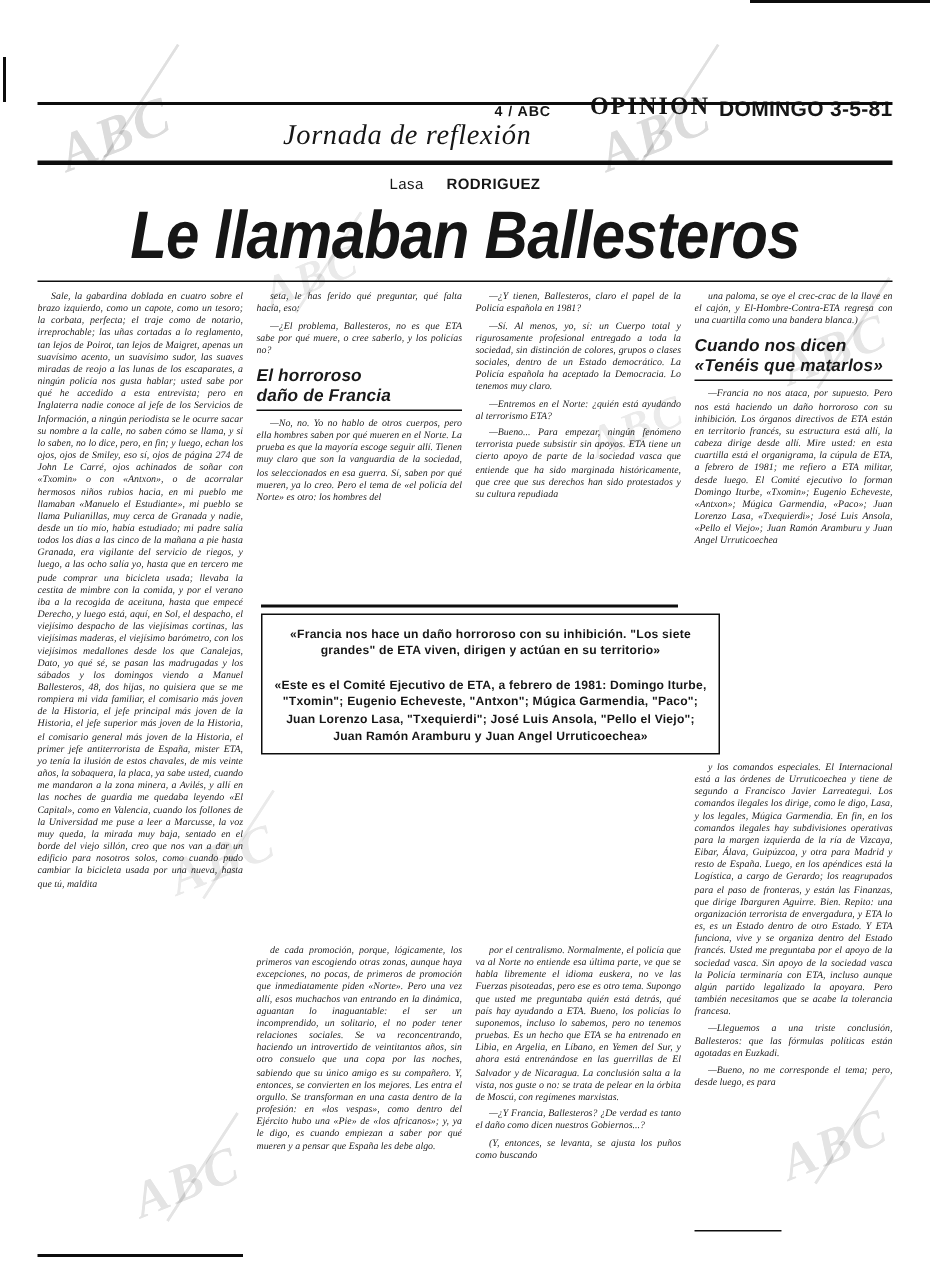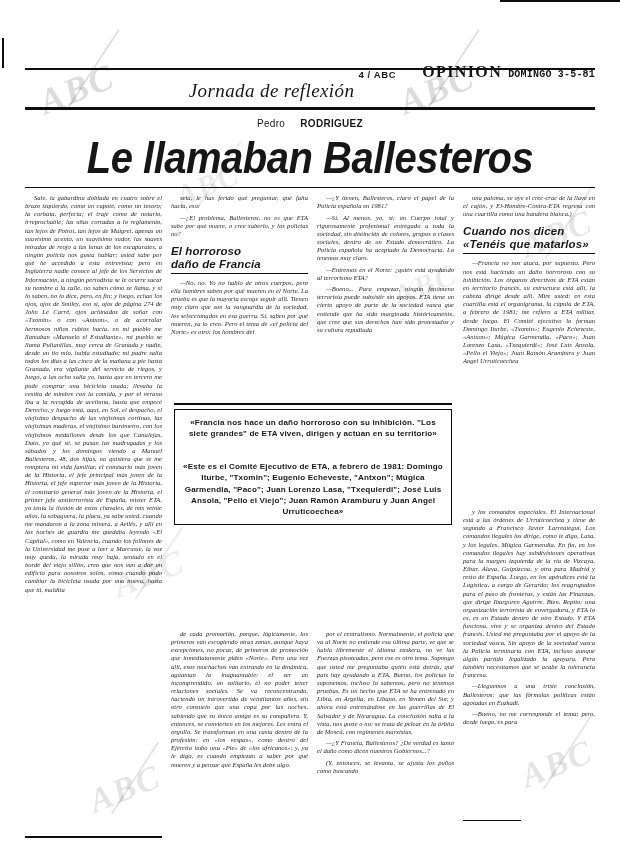--- a/index.html
+++ b/index.html
@@ -55,22 +55,22 @@
   }
   .section-title {
     font-family: "Liberation Serif", serif;
     font-size: 16px;
     font-weight: bold;
     letter-spacing: 1.4px;
     transform: translateX(-6px) scaleY(1.05);
     margin-left: 32px;
   }
   .dateline {
-    font-family: Liberation Mono, monospace;
-    font-size: 10px;
+    font-family: Liberation Sans, sans-serif;
+    font-size: 14px;
     font-weight: bold;
     letter-spacing: 0.2px;
     white-space: nowrap;
     padding-bottom: 1px;
   }
   .rule-heavy {
     position: absolute;
     background: #111;
   }
   .rule-1 { left: 25px; top: 68px;  width: 570px; height: 2.4px; }
@@ -148,35 +148,35 @@
     border-bottom: 1.6px solid #111;
     padding-bottom: 2px;
   }
   .subhead + p { margin-top: 5px; }
 
   
   .quotebox {
     position: absolute;
     left: 174px;
     top: 409px;
-    width: 278px;
+    width: 306px;
     border: 1.3px solid #111;
     box-sizing: border-box;
     padding: 7px 7px 6px 7px;
     background: #fff;
   }
   .quotebox .q {
     font-family: "Liberation Sans", sans-serif;
     font-weight: bold;
     font-size: 8.1px;
     line-height: 11.4px;
     text-align: center;
     letter-spacing: 0.15px;
   }
-  .quotebox .q + .q { margin-top: 21px; }
+  .quotebox .q + .q { margin-top: 11px; }
 
   
   .qb-top {
     position: absolute;
     left: 174px; top: 403px; width: 278px; height: 2px; background: #111;
   }
 
   
   .foot-rule-left {
     position: absolute; left: 25px; top: 836px; width: 137px; height: 2px; background:#111;
@@ -229,21 +229,21 @@
   <div class="masthead">
     <div class="folio">4 / ABC</div>
     <div class="section-title">OPINION</div>
     <div class="dateline">DOMINGO 3-5-81</div>
   </div>
   <div class="rule-heavy rule-1"></div>
 
   <div class="kicker">Jornada de reflexión</div>
   <div class="rule-heavy rule-2"></div>
 
-  <div class="byline"><span>Pedro </span><b>RODRIGUEZ</b></div>
+  <div class="byline"><span>Lasa </span><b>RODRIGUEZ</b></div>
 
   <div class="headline">Le llamaban Ballesteros</div>
   <div class="rule-heavy rule-3"></div>
 
   <div class="col c1">
       <p>Sale, la gabardina doblada en cuatro sobre el brazo izquierdo, como un capote, como un tesoro; la corbata, perfecta; el traje como de notario, irreprochable; las uñas cortadas a lo reglamento, tan lejos de Poirot, tan lejos de Maigret, apenas un suavísimo acento, un suavísimo sudor, las suaves miradas de reojo a las lunas de los escaparates, a ningún policía nos gusta hablar; usted sabe por qué he accedido a esta entrevista; pero en Inglaterra nadie conoce al jefe de los Servicios de Información, a ningún periodista se le ocurre sacar su nombre a la calle, no saben cómo se llama, y si lo saben, no lo dice, pero, en fin; y luego, echan los ojos, ojos de Smiley, eso sí, ojos de página 274 de John Le Carré, ojos achinados de soñar con «Txomin» o con «Antxon», o de acorralar hermosos niños rubios hacia, en mi pueblo me llamaban «Manuelo el Estudiante», mi pueblo se llama Pulianillas, muy cerca de Granada y nadie, desde un tío mío, había estudiado; mi padre salía todos los días a las cinco de la mañana a pie hasta Granada, era vigilante del servicio de riegos, y luego, a las ocho salía yo, hasta que en tercero me pude comprar una bicicleta usada; llevaba la cestita de mimbre con la comida, y por el verano iba a la recogida de aceituna, hasta que empecé Derecho, y luego está, aquí, en Sol, el despacho, el viejísimo despacho de las viejísimas cortinas, las viejísimas maderas, el viejísimo barómetro, con los viejísimos medallones desde los que Canalejas, Dato, yo qué sé, se pasan las madrugadas y los sábados y los domingos viendo a Manuel Ballesteros, 48, dos hijas, no quisiera que se me rompiera mi vida familiar, el comisario más joven de la Historia, el jefe principal más joven de la Historia, el jefe superior más joven de la Historia, el comisario general más joven de la Historia, el primer jefe antiterrorista de España, mister ETA, yo tenía la ilusión de estos chavales, de mis veinte años, la sobaquera, la placa, ya sabe usted, cuando me mandaron a la zona minera, a Avilés, y allí en las noches de guardia me quedaba leyendo «El Capital», como en Valencia, cuando los follones de la Universidad me puse a leer a Marcusse, la voz muy queda, la mirada muy baja, sentado en el borde del viejo sillón, creo que nos van a dar un edificio para nosotros solos, como cuando pudo cambiar la bicicleta usada por una nueva, hasta que tú, maldita</p>
     </div>
   <div class="col c2a">
       <p>seta, le has ferido qué preguntar, qué falta hacía, eso:</p>
       <p>—¿El problema, Ballesteros, no es que ETA sabe por qué muere, o cree saberlo, y los policías no?</p>

